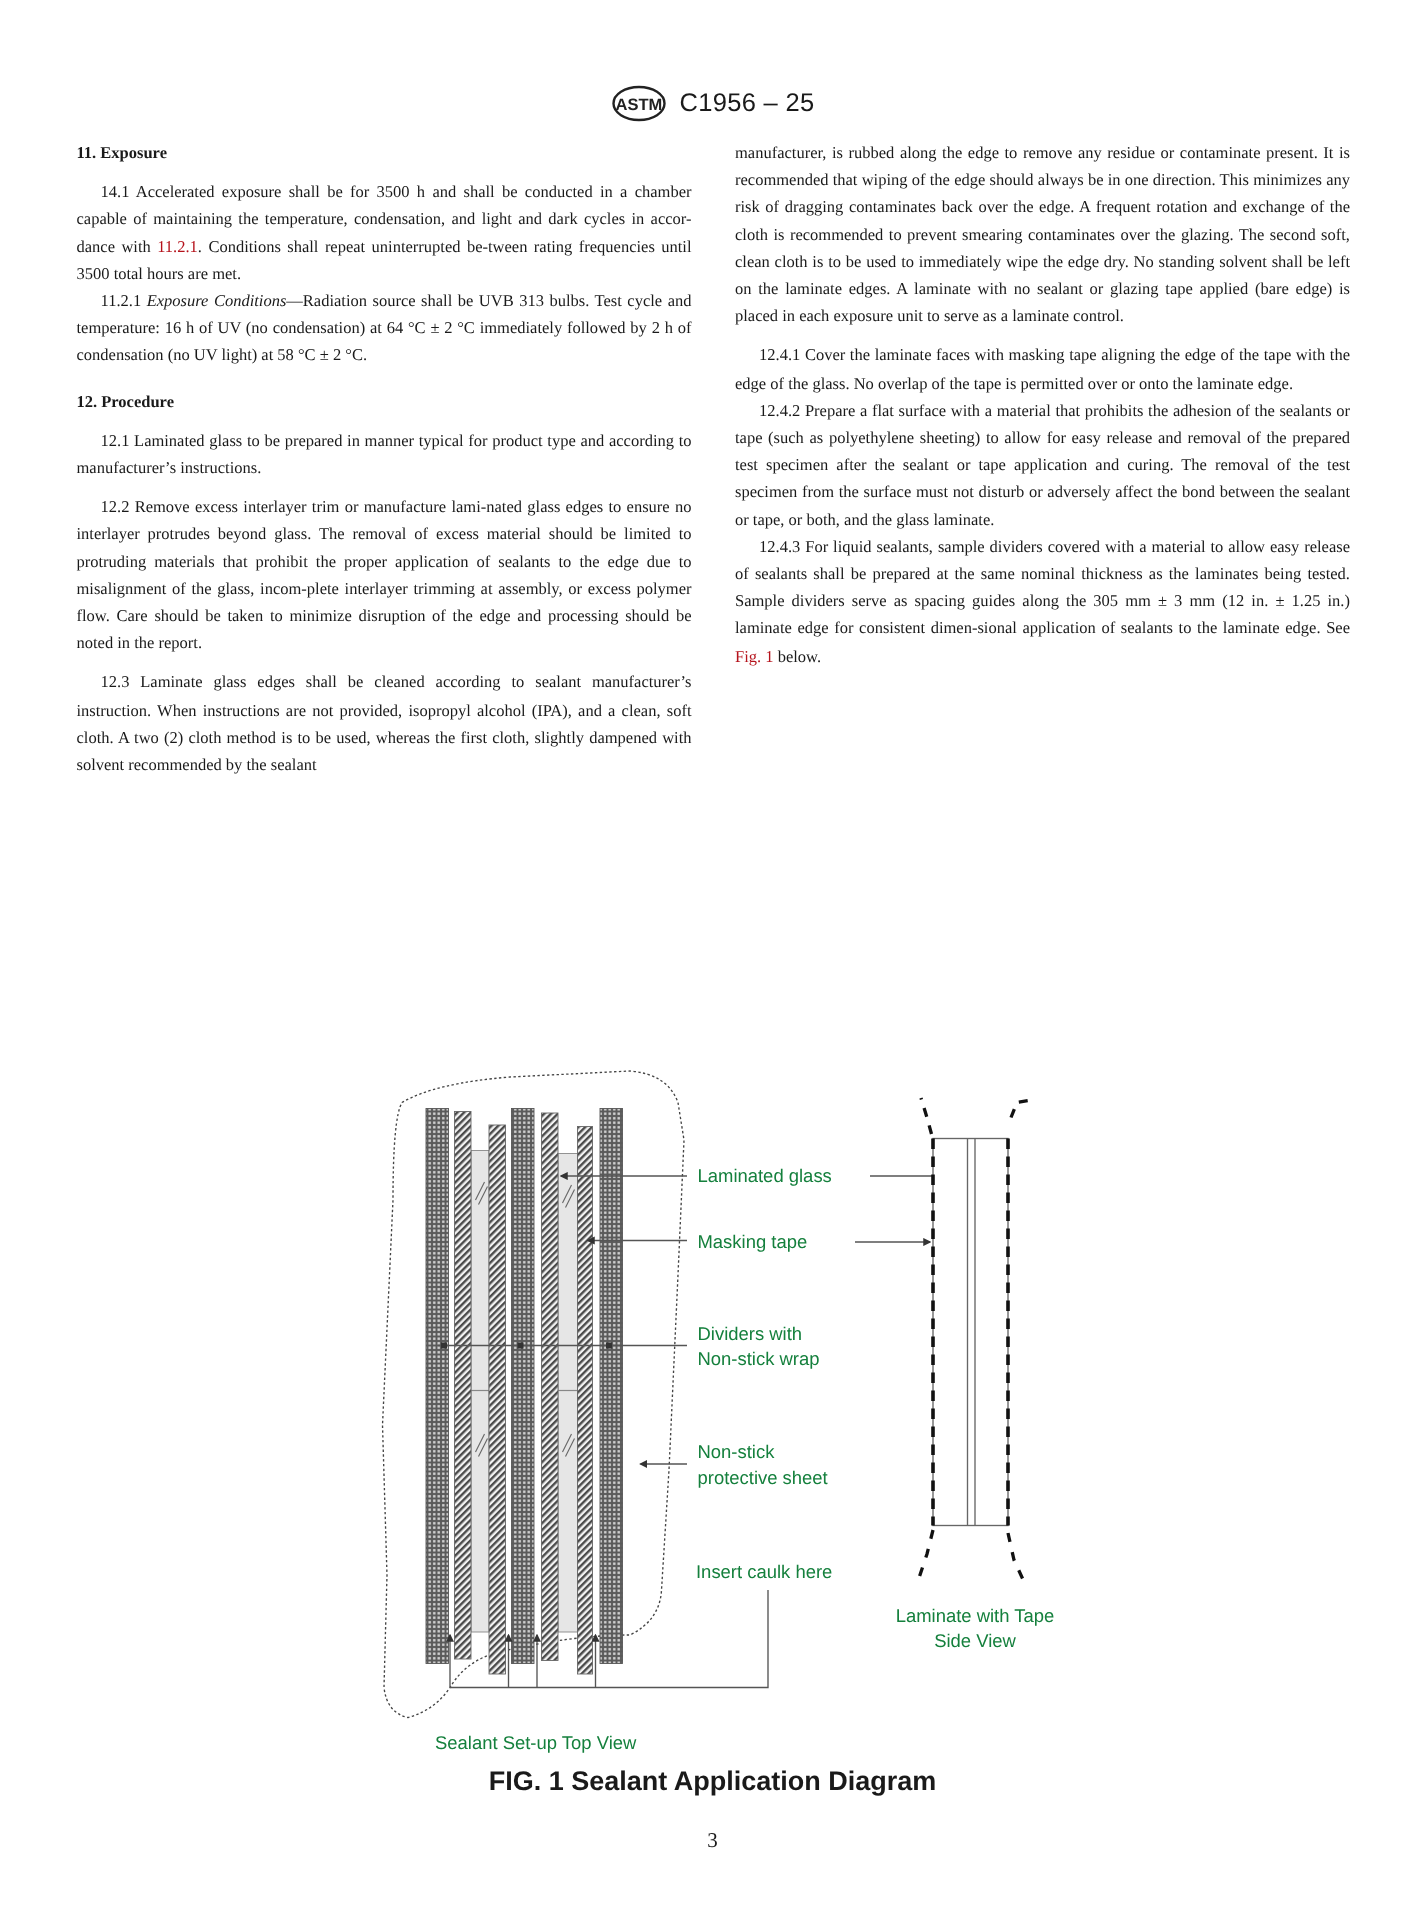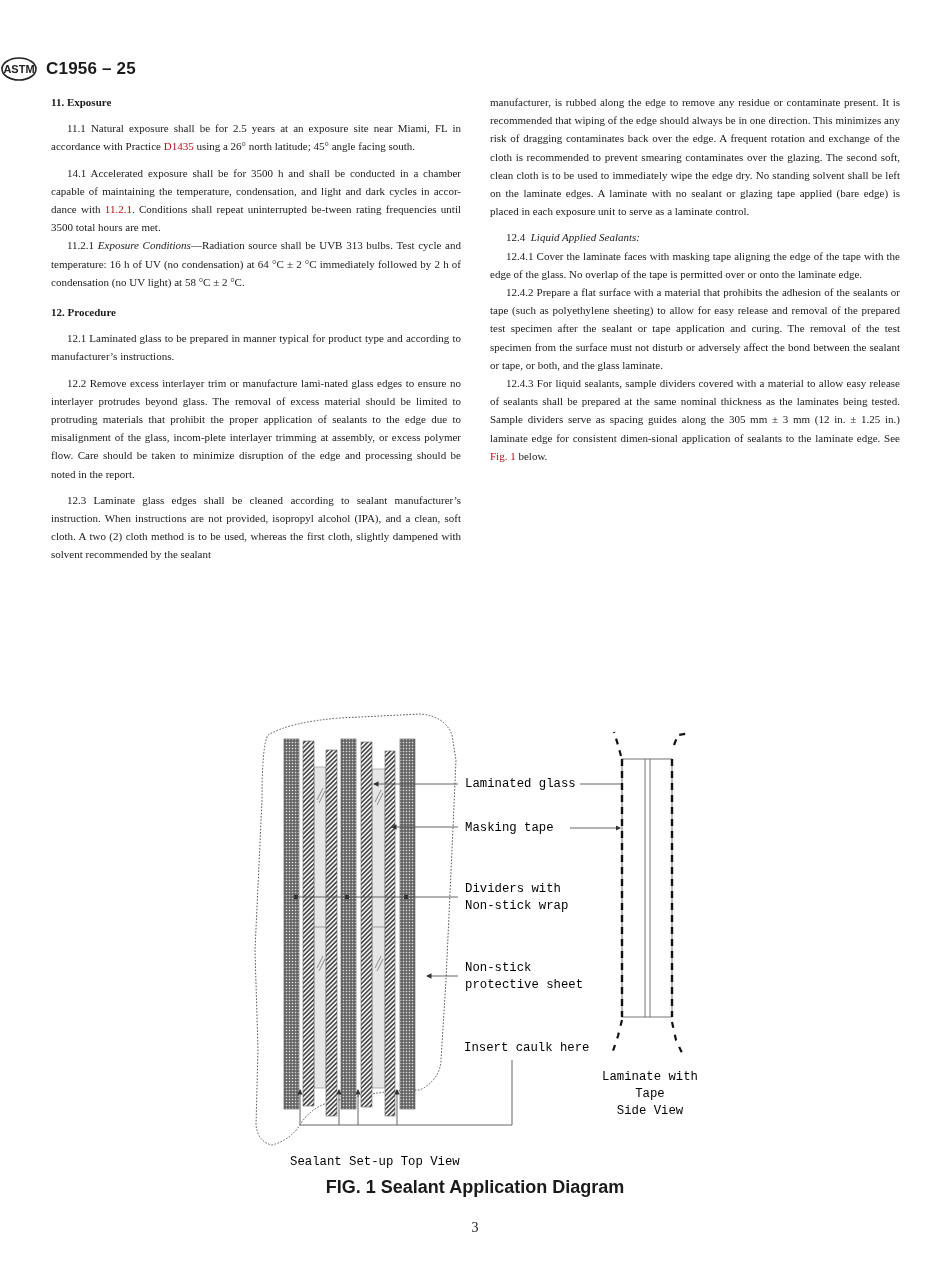--- a/index.html
+++ b/index.html
@@ -1,72 +1,66 @@
 <!DOCTYPE html>
 <html><head>
 <meta charset="utf-8">
 <style>
   html, body { margin: 0; padding: 0; background: #ffffff; }
   body { width: 950px; height: 1272px; position: relative; overflow: hidden;
          font-family: "Liberation Serif", "DejaVu Serif", serif; color: #1a1a1a; }
-  .header { position: absolute; top: 56px; left: 0; width: 950px; text-align: left; }
+  .header { position: absolute; top: 56px; left: 0; width: 950px; text-align: center; }
   .header .logo { display: inline-block; vertical-align: middle; width: 38px; height: 26px; }
   .header .docnum { display: inline-block; vertical-align: middle; font-family: "Liberation Sans", sans-serif;
-                    font-weight: bold; font-size: 17px; margin-left: 4px; letter-spacing: 0.2px; }
+                    font-weight: normal; font-size: 17px; margin-left: 4px; letter-spacing: 0.2px; }
   .col { position: absolute; top: 93px; width: 410px; font-size: 11px; line-height: 18.2px; }
   .col.left { left: 51px; }
   .col.right { left: 490px; font-family: Liberation Serif, serif; }
   .sec-h { font-weight: bold; margin: 0 0 8px 0; }
   .p { margin: 0 0 8px 0; text-align: justify; text-indent: 16px; hyphens: manual; }
   .p.tight { margin-bottom: 0; }
   .link { color: #b5121b; }
   .it { font-style: italic; }
   .figure { position: absolute; left: 0; top: 700px; width: 950px; height: 500px; }
-  .fig-label { position: absolute; font-family: Liberation Mono, monospace; font-size: 12.3px; color: #000000; line-height: 17px; }
+  .fig-label { position: absolute; font-family: Liberation Sans, sans-serif; font-size: 12.3px; color: #15803d; line-height: 17px; }
   .caption { position: absolute; top: 1177px; left: 0; width: 950px; text-align: center;
              font-family: "Liberation Sans", sans-serif; font-weight: bold; font-size: 18px; }
   .pagenum { position: absolute; top: 1220px; left: 0; width: 950px; text-align: center; font-size: 14px; }
 </style>
 </head>
 <body>
 
 <div class="header">
   <svg class="logo" viewBox="0 0 38 26">
     <ellipse cx="19" cy="13" rx="17" ry="11" fill="none" stroke="#222" stroke-width="1.6"></ellipse>
     <text x="19" y="17" text-anchor="middle" font-family="Liberation Sans, sans-serif" font-weight="bold" font-size="11" fill="#222">ASTM</text>
   </svg>
   <span class="docnum">C1956 – 25</span>
 </div>
 
 <div class="col left">
   <div class="sec-h">11.  Exposure</div>
 
-  <p class="p">
-    <span>11.1</span><span> Natural exposure shall be for 2.5 years at an exposure site near Miami, FL in accordance with Practice </span><span class="link">D1435</span><span> using a 26° north latitude; 45° angle facing south.</span>
-  </p>
 
   <p class="p tight">
     <span>14.1</span><span> Accelerated exposure shall be for 3500 h and shall be conducted in a chamber capable of maintaining the temperature, condensation, and light and dark cycles in accor-dance with </span><span class="link">11.2.1</span><span>. Conditions shall repeat uninterrupted be-tween rating frequencies until 3500 total hours are met.</span>
   </p>
 
   <p class="p" style="margin-bottom:12px;">
     <span>11.2.1</span> <span class="it">Exposure Conditions</span><span>—Radiation source shall be UVB 313 bulbs. Test cycle and temperature: 16 h of UV (no condensation) at 64 °C ± 2 °C immediately followed by 2 h of condensation (no UV light) at 58 °C ± 2 °C.</span>
   </p>
 
   <div class="sec-h">12.  Procedure</div>
   <p class="p">12.1 Laminated glass to be prepared in manner typical for product type and according to manufacturer’s instructions.</p>
   <p class="p">12.2 Remove excess interlayer trim or manufacture lami-nated glass edges to ensure no interlayer protrudes beyond glass. The removal of excess material should be limited to protruding materials that prohibit the proper application of sealants to the edge due to misalignment of the glass, incom-plete interlayer trimming at assembly, or excess polymer flow. Care should be taken to minimize disruption of the edge and processing should be noted in the report.</p>
   <p class="p">12.3 Laminate glass edges shall be cleaned according to sealant manufacturer’s instruction. When instructions are not provided, isopropyl alcohol (IPA), and a clean, soft cloth. A two (2) cloth method is to be used, whereas the first cloth, slightly dampened with solvent recommended by the sealant</p>
 </div>
 
 <div class="col right">
   <p class="p" style="text-indent:0;">manufacturer, is rubbed along the edge to remove any residue or contaminate present. It is recommended that wiping of the edge should always be in one direction. This minimizes any risk of dragging contaminates back over the edge. A frequent rotation and exchange of the cloth is recommended to prevent smearing contaminates over the glazing. The second soft, clean cloth is to be used to immediately wipe the edge dry. No standing solvent shall be left on the laminate edges. A laminate with no sealant or glazing tape applied (bare edge) is placed in each exposure unit to serve as a laminate control.</p>
-  <p class="p tight">
-    <span>12.4</span>&nbsp; <span class="it">Liquid Applied Sealants:</span>
-  </p>
   <p class="p tight">12.4.1 Cover the laminate faces with masking tape aligning the edge of the tape with the edge of the glass. No overlap of the tape is permitted over or onto the laminate edge.</p>
   <p class="p tight">12.4.2 Prepare a flat surface with a material that prohibits the adhesion of the sealants or tape (such as polyethylene sheeting) to allow for easy release and removal of the prepared test specimen after the sealant or tape application and curing. The removal of the test specimen from the surface must not disturb or adversely affect the bond between the sealant or tape, or both, and the glass laminate.</p>
   <p class="p">
     <span>12.4.3 For liquid sealants, sample dividers covered with a material to allow easy release of sealants shall be prepared at the same nominal thickness as the laminates being tested. Sample dividers serve as spacing guides along the 305 mm ± 3 mm (12 in. ± 1.25 in.) laminate edge for consistent dimen-sional application of sealants to the laminate edge. See </span><span class="link">Fig. 1</span><span> below.</span>
   </p>
 </div>
 
 <div class="figure">
   <svg width="950" height="500" viewBox="0 700 950 500" style="position:absolute;left:0;top:0;">
     <defs>

